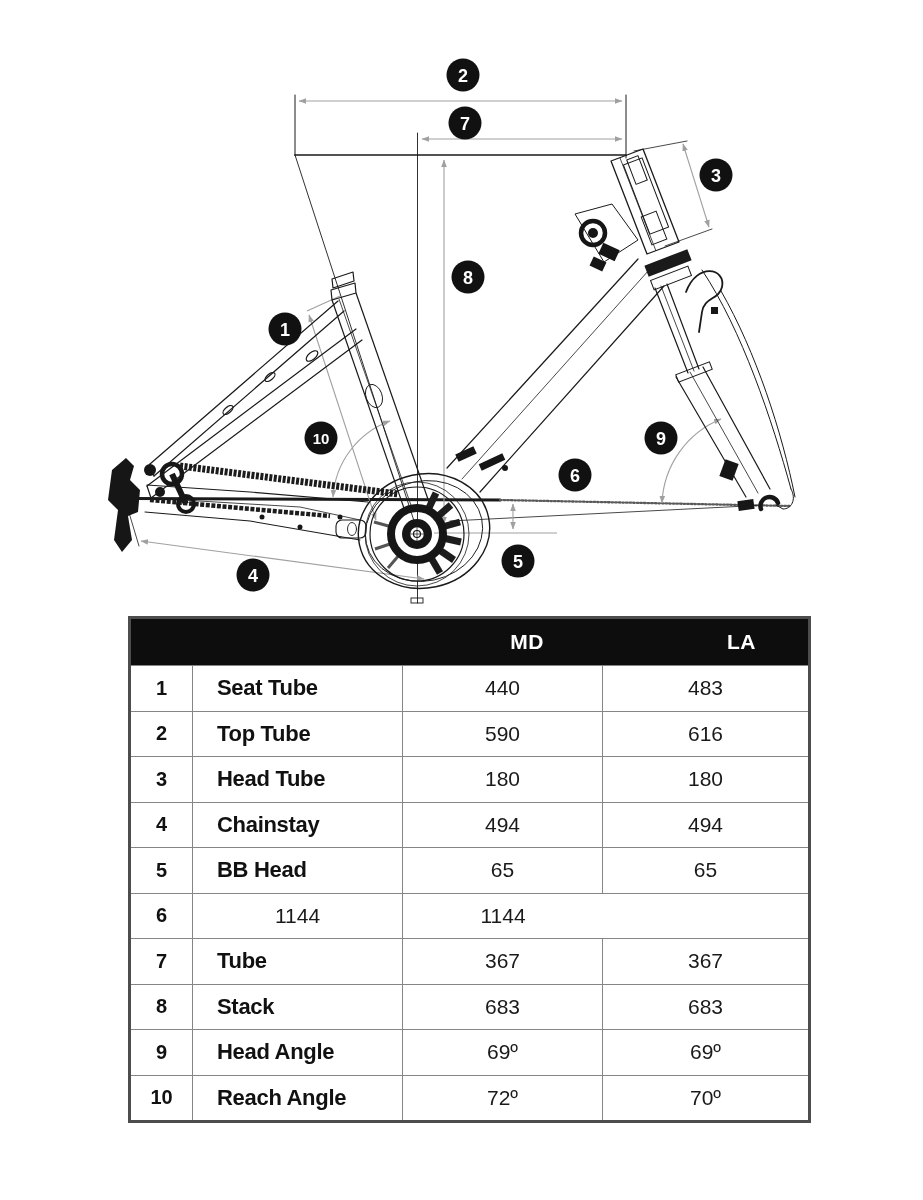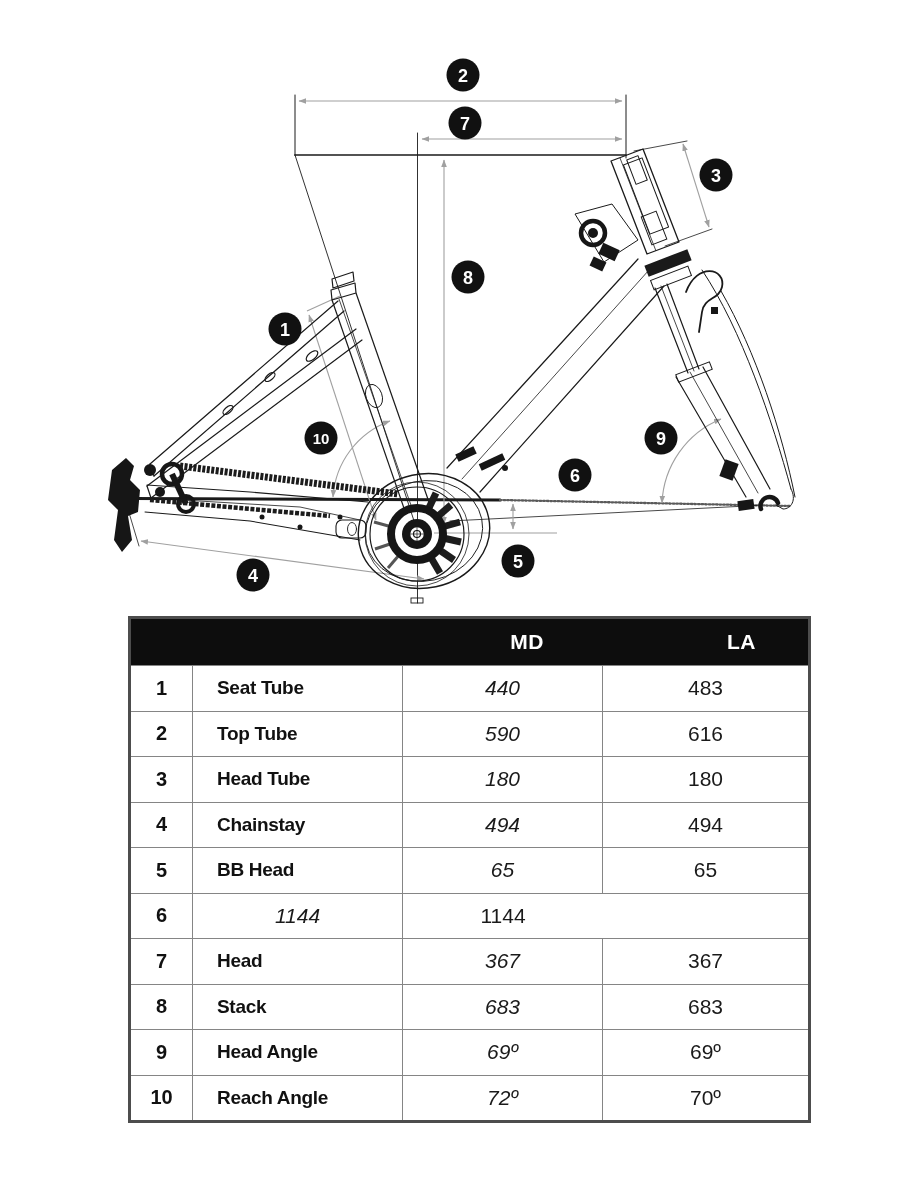--- a/index.html
+++ b/index.html
@@ -13,25 +13,25 @@
   #geo-table{position:absolute;left:128px;top:616px;width:677px;
              border:3px solid #4d4d4d;box-sizing:content-box;background:#fff;}
   .t-head{display:grid;grid-template-columns:62px 210px 200px 205px;height:46px;
           background:#0d0d0d;align-items:center;gap:12px;}
   .t-head .h-cell{color:#ffffff;font-weight:bold;font-size:21px;text-align:center;
                   letter-spacing:.5px;}
   .t-row{display:grid;grid-template-columns:62px 210px 200px 205px;height:44.5px;
          align-items:center;border-top:1.5px solid #858585;}
   .c-num{font-weight:bold;font-size:20px;text-align:center;color:#111;
          border-right:1.5px solid #858585;height:100%;display:flex;align-items:center;justify-content:center;}
-  .c-label{font-weight:bold;font-size:19px;color:#111;padding-left:24px;letter-spacing:-.3px;
+  .c-label{font-weight:bold;font-size:22px;color:#111;padding-left:24px;letter-spacing:-.3px;
            border-right:1.5px solid #858585;height:100%;display:flex;align-items:center;}
   .c-val{font-size:21px;color:#1a1a1a;text-align:center;height:100%;
          display:flex;align-items:center;justify-content:center;}
-  .c-val.mid{border-right:1.5px solid #858585;font-style:italic;}
+  .c-val.mid{border-right:1.5px solid #858585;}
 </style>
 </head>
 <body>
 
 <div id="page">
 
   <div id="diagram-wrap">
   <svg width="923" height="615" viewBox="0 0 923 615" xmlns="http://www.w3.org/2000/svg">
     <defs>
       <marker id="ah" viewBox="0 0 10 10" refX="8.5" refY="5" markerWidth="7.5" markerHeight="7.5" orient="auto-start-reverse">
@@ -263,21 +263,21 @@
       <div class="c-val mid">65</div>
       <div class="c-val">65</div>
     </div>
     <div class="t-row">
       <div class="c-num">6</div>
       <div class="c-val mid">1144</div>
       <div class="c-val">1144</div>
     </div>
     <div class="t-row">
       <div class="c-num">7</div>
-      <div class="c-label">Head</div>
+      <div class="c-label">Tube</div>
       <div class="c-val mid">367</div>
       <div class="c-val">367</div>
     </div>
     <div class="t-row">
       <div class="c-num">8</div>
       <div class="c-label">Stack</div>
       <div class="c-val mid">683</div>
       <div class="c-val">683</div>
     </div>
     <div class="t-row">

